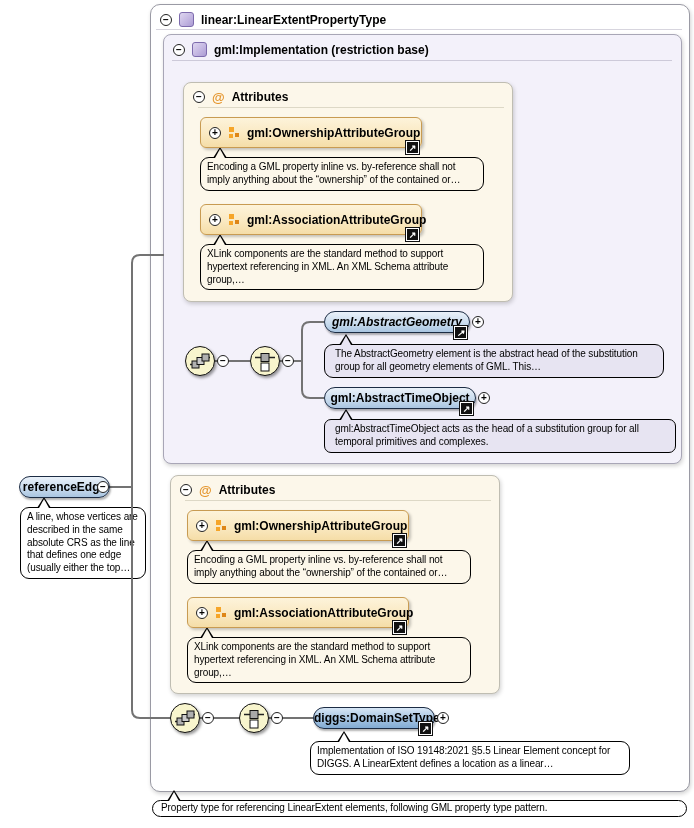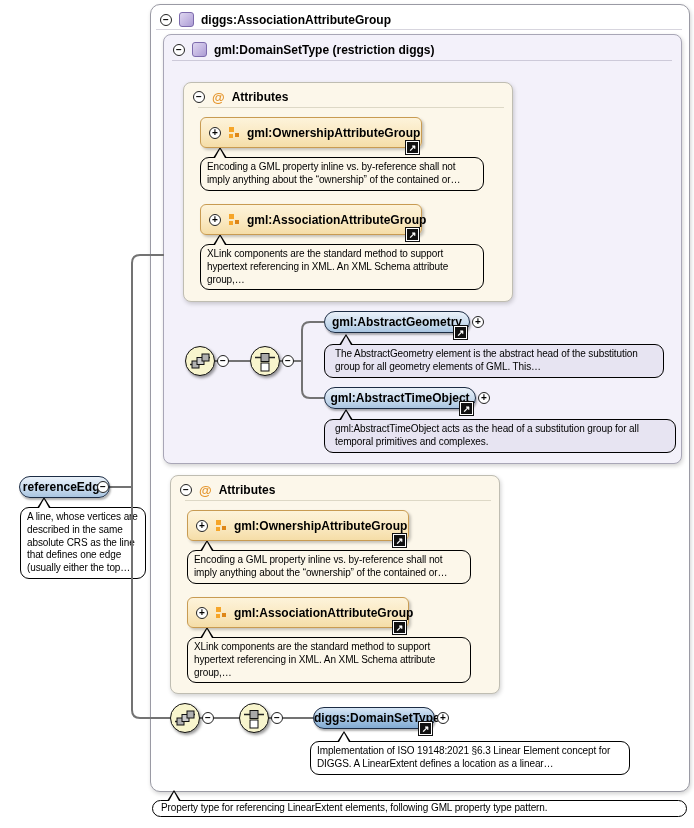--- a/index.html
+++ b/index.html
@@ -66,30 +66,30 @@
 </style>
 </head>
 <body>
 
 <div id="stage">
 
   <div class="box" style="left:150px;top:4px;width:538px;height:786px;">
     <div class="hdr">
       <span class="toggle">−</span>
       <span class="sqicon"></span>
-      <span>diggs:AssociationAttributeGroup</span>
+      <span>linear:LinearExtentPropertyType</span>
     </div>
   </div>
   <div class="sep" style="left:156px;top:29px;width:526px;"></div>
 
   <div class="box lavender" style="left:163px;top:34px;width:517px;height:428px;">
     <div class="hdr">
       <span class="toggle">−</span>
       <span class="sqicon"></span>
-      <span>gml:DomainSetType (restriction diggs)</span>
+      <span>gml:Implementation (restriction base)</span>
     </div>
   </div>
   <div class="sep" style="left:172px;top:60px;width:500px;border-color:#cdcad9;"></div>
 
   <div class="box cream" style="left:183px;top:82px;width:328px;height:218px;">
     <div class="hdr">
       <span class="toggle">−</span>
       <span class="aticon">@</span>
       <span>Attributes</span>
     </div>
@@ -131,33 +131,33 @@
   <div class="toggle abs" style="left:217px;top:355px;">−</div>
   <div class="comp" style="left:250px;top:346px;">
     <svg width="22" height="22" viewBox="0 0 22 22">
       <path d="M1 7.5 H21" stroke="#222" stroke-width="1.5" fill="none"></path>
       <rect x="7" y="3.5" width="8" height="8" fill="#a8a8a8" stroke="#111"></rect>
       <rect x="7" y="13" width="8" height="8" fill="#ffffff" stroke="#111"></rect>
     </svg>
   </div>
   <div class="toggle abs" style="left:282px;top:355px;">−</div>
 
-  <div class="pill" style="left:324px;top:311px;width:146px;">
+  <div class="pill" style="left:324px;top:311px;width:146px;font-style:italic;">
     <span>gml:AbstractGeometry</span>
     <span class="badge">↗</span>
   </div>
   <div class="toggle abs" style="left:472px;top:316px;">+</div>
   <div class="bubble bub-lav" style="left:324px;top:344px;width:340px;--tail-x:14px;">The AbstractGeometry element is the abstract head of the substitution group for all geometry elements of GML. This…</div>
 
   <div class="pill" style="left:324px;top:387px;width:152px;">
     <span>gml:AbstractTimeObject</span>
     <span class="badge">↗</span>
   </div>
   <div class="toggle abs" style="left:478px;top:392px;">+</div>
-  <div class="bubble bub-lav" style="left:324px;top:419px;width:352px;--tail-x:14px;">gml:AbstractTimeObject acts as the head of a substitution group for all temporal primitives and complexes.</div>
+  <div class="bubble bub-lav" style="left:324px;top:419px;width:352px;border-radius:7px;--tail-x:14px;">gml:AbstractTimeObject acts as the head of a substitution group for all temporal primitives and complexes.</div>
 
   <div class="box cream" style="left:170px;top:475px;width:328px;height:217px;">
     <div class="hdr">
       <span class="toggle">−</span>
       <span class="aticon">@</span>
       <span>Attributes</span>
     </div>
   </div>
   <div class="sep" style="left:185px;top:500px;width:306px;border-color:#ddd8c6;"></div>
 
@@ -201,21 +201,21 @@
       <rect x="7" y="13" width="8" height="8" fill="#ffffff" stroke="#111"></rect>
     </svg>
   </div>
   <div class="toggle abs" style="left:271px;top:712px;">−</div>
 
   <div class="pill hl" style="left:313px;top:707px;width:122px;">
     <span>diggs:DomainSetType</span>
     <span class="badge">↗</span>
   </div>
   <div class="toggle abs" style="left:437px;top:712px;">+</div>
-  <div class="bubble bub-white" style="left:310px;top:741px;width:320px;--tail-x:26px;">Implementation of ISO 19148:2021 §6.3 Linear Element concept for DIGGS. A LinearExtent defines a location as a linear…</div>
+  <div class="bubble bub-white" style="left:310px;top:741px;width:320px;--tail-x:26px;">Implementation of ISO 19148:2021 §5.5 Linear Element concept for DIGGS. A LinearExtent defines a location as a linear…</div>
 
   <div class="pill" style="left:19px;top:476px;width:91px;">
     <span>referenceEdge</span>
   </div>
   <div class="toggle abs" style="left:97px;top:481px;">−</div>
   <div class="bubble bub-white" style="left:20px;top:507px;width:126px;--tail-x:16px;">A line, whose vertices are described in the same absolute CRS as the line that defines one edge (usually either the top…</div>
 
   <div class="bubble bub-white" style="left:152px;top:800px;width:535px;font-size:10px;padding:1px 8px;--tail-x:14px;">Property type for referencing LinearExtent elements, following GML property type pattern.</div>
 
   <svg id="wires" width="694" height="828" viewBox="0 0 694 828">

